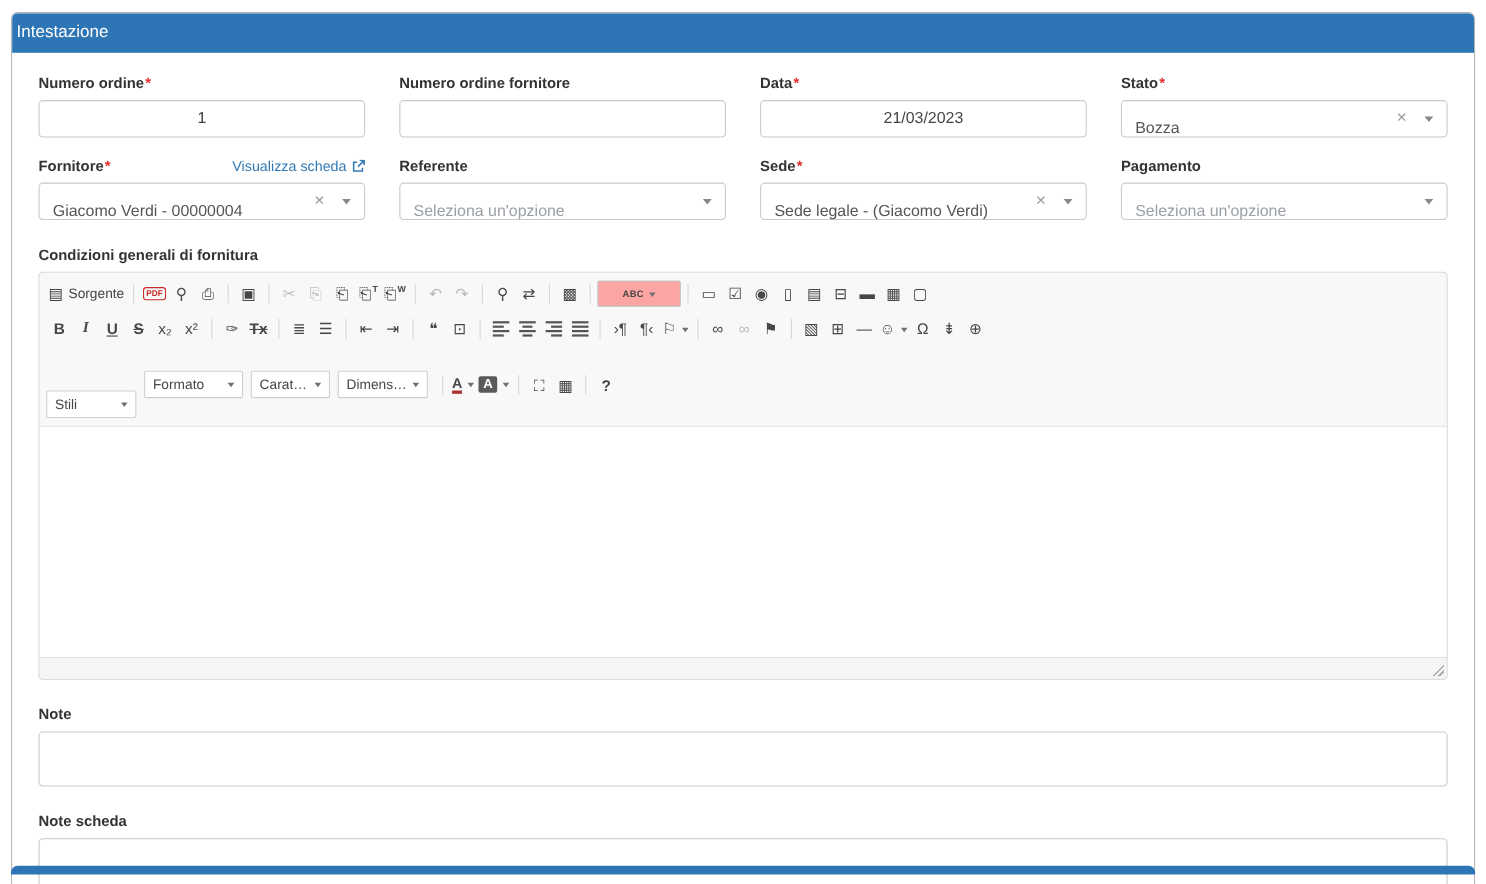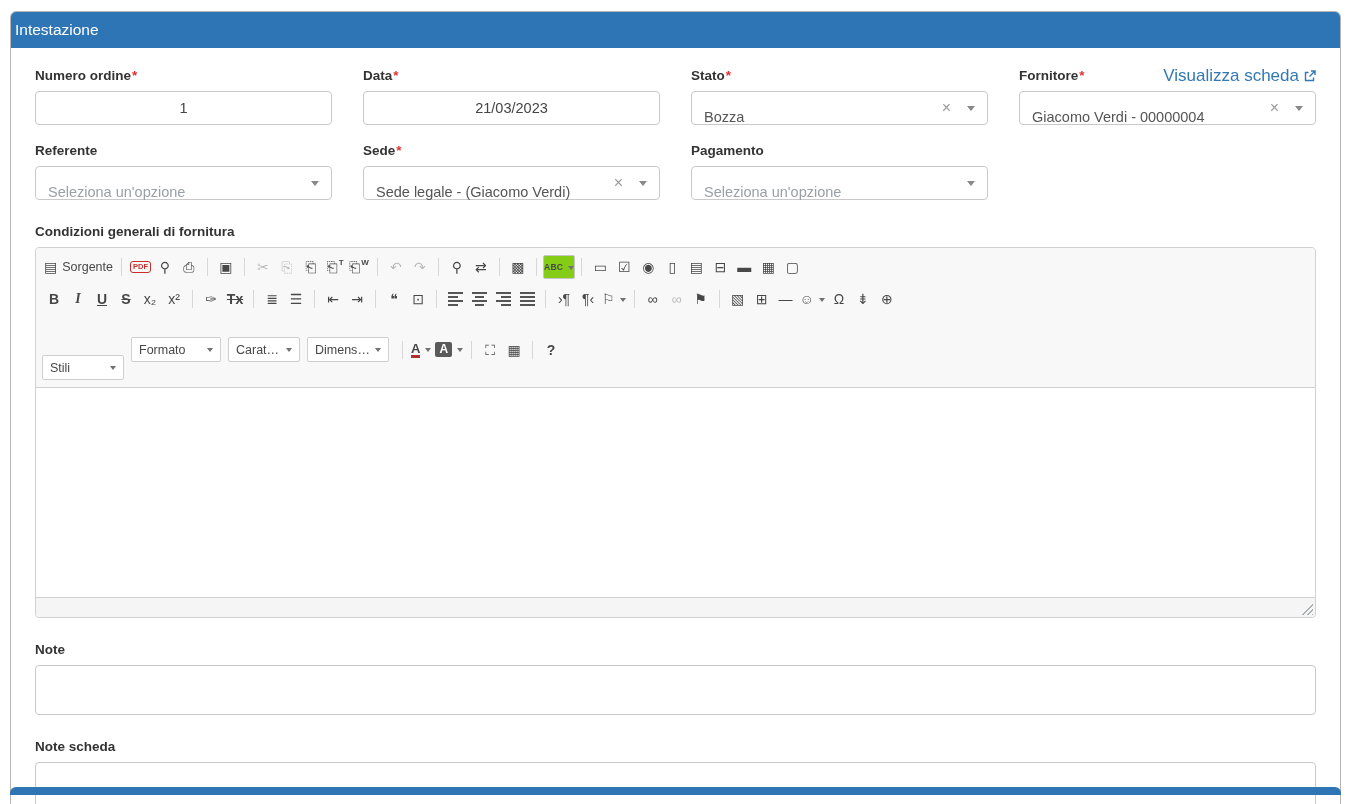--- a/index.html
+++ b/index.html
@@ -7,21 +7,21 @@
   .page { width:1351px; height:804px; padding:11px 10px; position:relative; overflow:hidden; }
 
   .card { border:1px solid #b6b6b6; border-radius:6px; background:#fff; overflow:hidden; }
   .card-header { background:#2e75b5; color:#fff; font-size:15.5px; padding:9px 4px; line-height:18px; }
   .card-body { padding:20px 24px 16px; }
 
   .form-grid { display:grid; grid-template-columns:repeat(4,1fr); column-gap:31px; row-gap:18px; }
   .flabel { display:flex; justify-content:space-between; align-items:flex-end; margin-bottom:7px;
             font-size:13.5px; font-weight:700; color:#333; line-height:16px; }
   .req { color:#e03131; margin-left:1px; font-weight:700; }
-  .link { color:#3178b5; font-weight:400; font-size:17px; text-decoration:none;
+  .link { color:#3178b5; font-weight:400; font-size:13px; text-decoration:none;
           display:inline-flex; align-items:center; gap:5px; cursor:pointer; }
 
   .ctl { width:100%; height:34px; border:1px solid #c9c9c9; border-radius:4px;
          font-size:14.5px; color:#444; padding:0 12px; font-family:inherit; background:#fff; }
   input.ctl { outline:none; }
   .center { text-align:center; }
   .select { display:flex; align-items:center; cursor:pointer; }
   .sel-text { flex:1; white-space:nowrap; overflow:hidden; text-overflow:ellipsis; color:#555;margin-top:17px; }
   .ph { color:#9aa0a6; }
   .sel-clear { color:#999; font-size:16px; line-height:1; margin:0 16px 0 8px; cursor:pointer; }
@@ -33,21 +33,21 @@
   .toolbar { background:#f8f8f8; border-bottom:1px solid #d1d1d1; padding:3px 4px; border-radius:4px 4px 0 0; }
   .tb-row { display:flex; align-items:center; padding:4px 2px; }
   .tb-btn { display:inline-flex; align-items:center; justify-content:center; min-width:24px; height:24px;
             padding:0 2px; border-radius:2px; color:#474747; cursor:pointer; flex:none; }
   .tb-ic { font-size:14px; line-height:1; color:#474747; }
   .tb-lbl { font-size:12.5px; margin-left:5px; color:#474747; white-space:nowrap; }
   .tb-sub { font-size:8px; font-weight:700; margin-left:1px; align-self:flex-start; margin-top:3px; color:#474747; }
   .tb-caret { width:0; height:0; border:3.5px solid transparent; border-top:4px solid #707070; margin-left:5px; margin-top:4px; flex:none; }
   .tb-sep { width:1px; height:18px; background:#d7d7d7; margin:0 6px; flex:none; }
   .dis { opacity:.35; }
-  .framed { border:1px solid #c6c6c6; background:#84cc16; padding:0 0; }
+  .framed { border:1px solid #c6c6c6; background:#fca5a5; padding:0 22px; }
   .g-b { font-weight:700; }
   .g-i { font-style:italic; font-weight:700; font-family:"Liberation Serif", serif; }
   .g-u { text-decoration:underline; font-weight:700; }
   .g-s { text-decoration:line-through; font-weight:700; }
   .g-abc { font-size:8.5px; font-weight:700; letter-spacing:.3px; }
   .pdf-badge { font-size:7.5px; font-weight:700; color:#cc2b2b; border:1.5px solid #cc2b2b;
                border-radius:3px; padding:1px 2px; line-height:1; }
   .ic-txtcol { font-weight:700; font-size:13px; border-bottom:3px solid #b03030; }
   .ic-bgcol { font-weight:700; font-size:12px; background:#5a5a5a; color:#fff; padding:1px 4px 2px; border-radius:2px; }
   .bars { display:inline-block; width:15px; height:14px; background-repeat:no-repeat;
@@ -85,20 +85,26 @@
 
       <div class="form-grid">
 
         <div class="field">
           <div class="flabel">
             <label><span>Numero ordine</span><span class="req">*</span></label>
           </div>
           <input class="ctl center" value="1" style="">
         </div>
 
+        <div class="field">
+          <div class="flabel">
+            <label><span>Numero ordine fornitore</span></label>
+          </div>
+          <input class="ctl" value="" style="">
+        </div>
 
         <div class="field">
           <div class="flabel">
             <label><span>Data</span><span class="req">*</span></label>
           </div>
           <input class="ctl center" value="21/03/2023" style="">
         </div>
 
         <div class="field">
           <div class="flabel">

